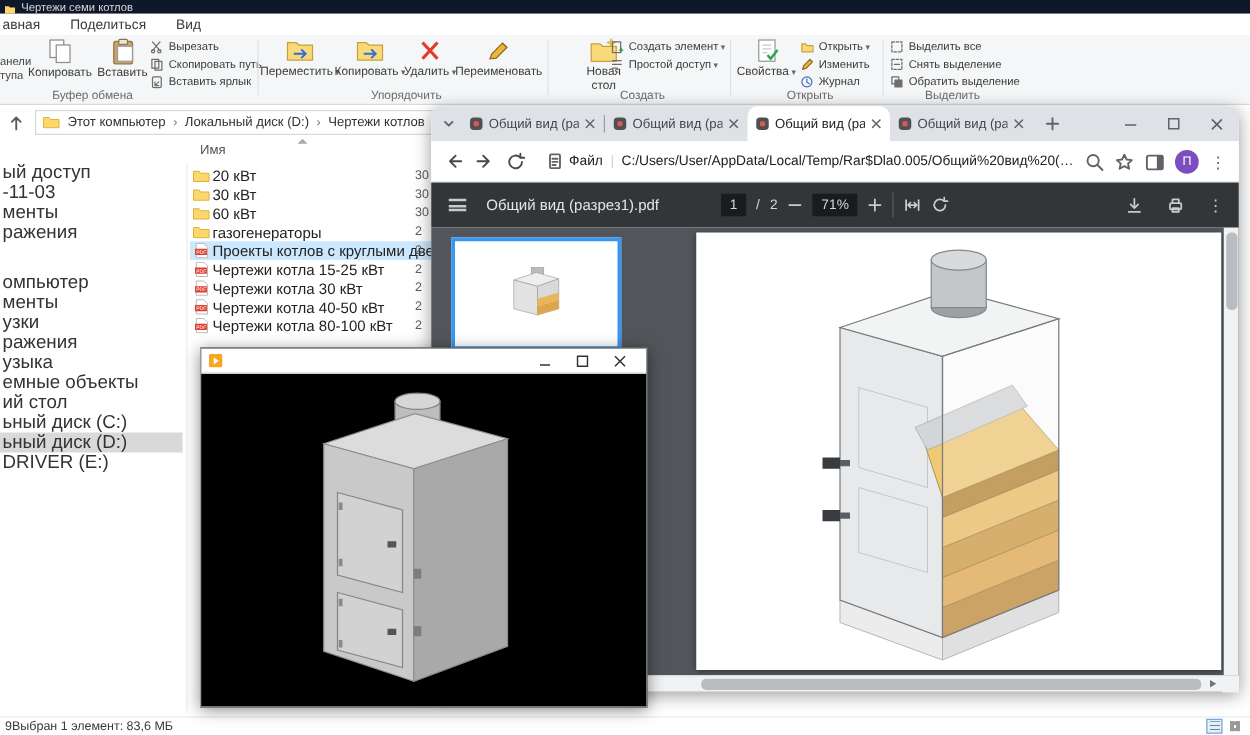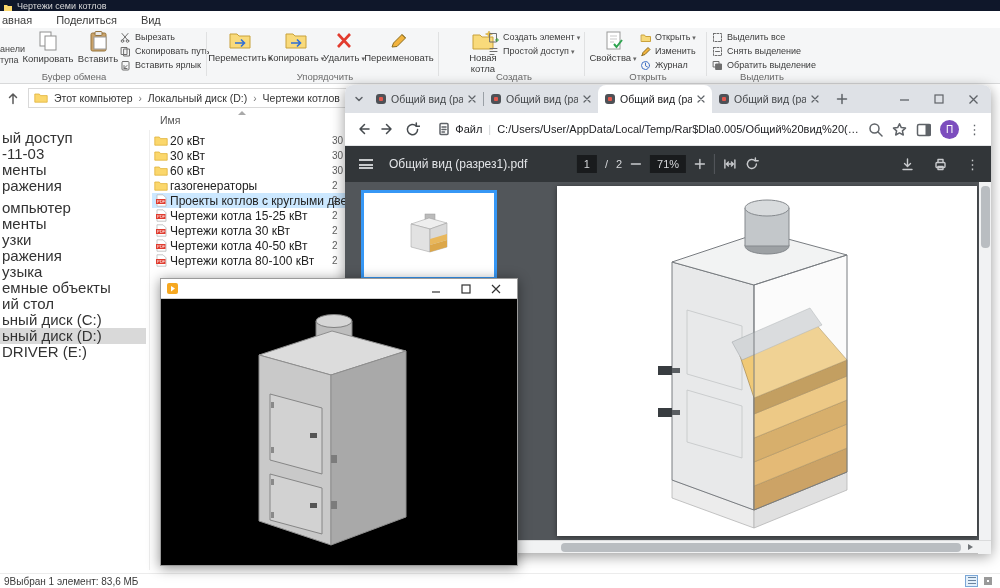--- a/index.html
+++ b/index.html
@@ -23,21 +23,21 @@
 .dd::after{content:"▾";font-size:7px;margin-left:2px;color:#666}
 .exp-nav{position:absolute;left:0;top:85px;width:1000px;height:25px;background:#fff;display:flex;align-items:center}
 .up-btn{margin-left:6px}
 .crumb-box{margin-left:8px;width:700px;height:20px;border:1px solid #d9d9d9;background:#fff;display:flex;align-items:center;gap:4px;padding:0 5px;font-size:10.5px;color:#333;white-space:nowrap;overflow:hidden}
 .crumb{padding:0 2px;cursor:default}
 .crumb-sep::after{content:"›";color:#777;font-size:10px}
 .exp-colhead{position:absolute;left:152px;top:110px;width:840px;height:20px;font-size:10.5px;color:#555;display:flex;align-items:center}
 .sort-caret{position:absolute;left:86px;top:1px;width:0;height:0;border-left:4px solid transparent;border-right:4px solid transparent;border-bottom:4px solid #a9a9a9}
 .exp-side{position:absolute;left:0;top:130px;width:150px;border-right:1px solid #eee;height:440px}
 .snav{height:16px;line-height:16px;font-size:15px;color:#333;padding-left:2px;white-space:nowrap;cursor:default}
-.snav.sgap{margin-top:6px}
+.snav.sgap{margin-top:24px}
 .snav.ssel{background:#d9d9d9;width:146px}
 .exp-list{position:absolute;left:152px;top:133px;width:680px}
 .row{height:15px;display:flex;align-items:center;position:relative;cursor:default}
 .row.sel{background:#cce8ff}
 .row .ic{width:18px;display:flex;justify-content:center}
 .fname{font-size:12px;color:#222;white-space:nowrap}
 .fdate{position:absolute;left:180px;font-size:10px;color:#5e5e5e}
 .exp-status{position:absolute;left:0;top:573px;width:1000px;height:15px;background:#fff;border-top:1px solid #ececec;display:flex;align-items:center;font-size:10px;color:#3a3a3a}
 .exp-status .cnt{margin-left:4px}
 .exp-status .sel-info{}
@@ -197,21 +197,21 @@
       </div>
       <span class="rb-glabel" style="left:212px;width:226px">Упорядочить</span>
       <i class="rb-div" style="left:438px"></i>
 
       <div class="rb-big" style="left:463px;width:40px">
         <svg width="24" height="21">
             <path d="M2 5h7l2 2h11v12H2z" fill="#f9da7b" stroke="#c8a13b"></path>
             <path d="M18 1l1 2.2L21.5 4 19 5l-1 2.4L17 5l-2.5-1L17 3.2z" fill="#f3c53a" stroke="#caa23c" stroke-width=".6"></path>
           </svg>
         <span>Новая</span>
-        <span>котла</span>
+        <span>стол</span>
       </div>
       <div class="rb-smallcol" style="left:488px">
         <div class="rb-small">
           <svg class="si" width="11" height="11">
               <rect x="2" y="1.5" width="6.5" height="8.5"></rect>
               <path d="M7.5 8h3M9 6.5v3" stroke="#3f9b3f"></path>
             </svg>
           <span class="dd">Создать элемент</span>
         </div>
         <div class="rb-small">

